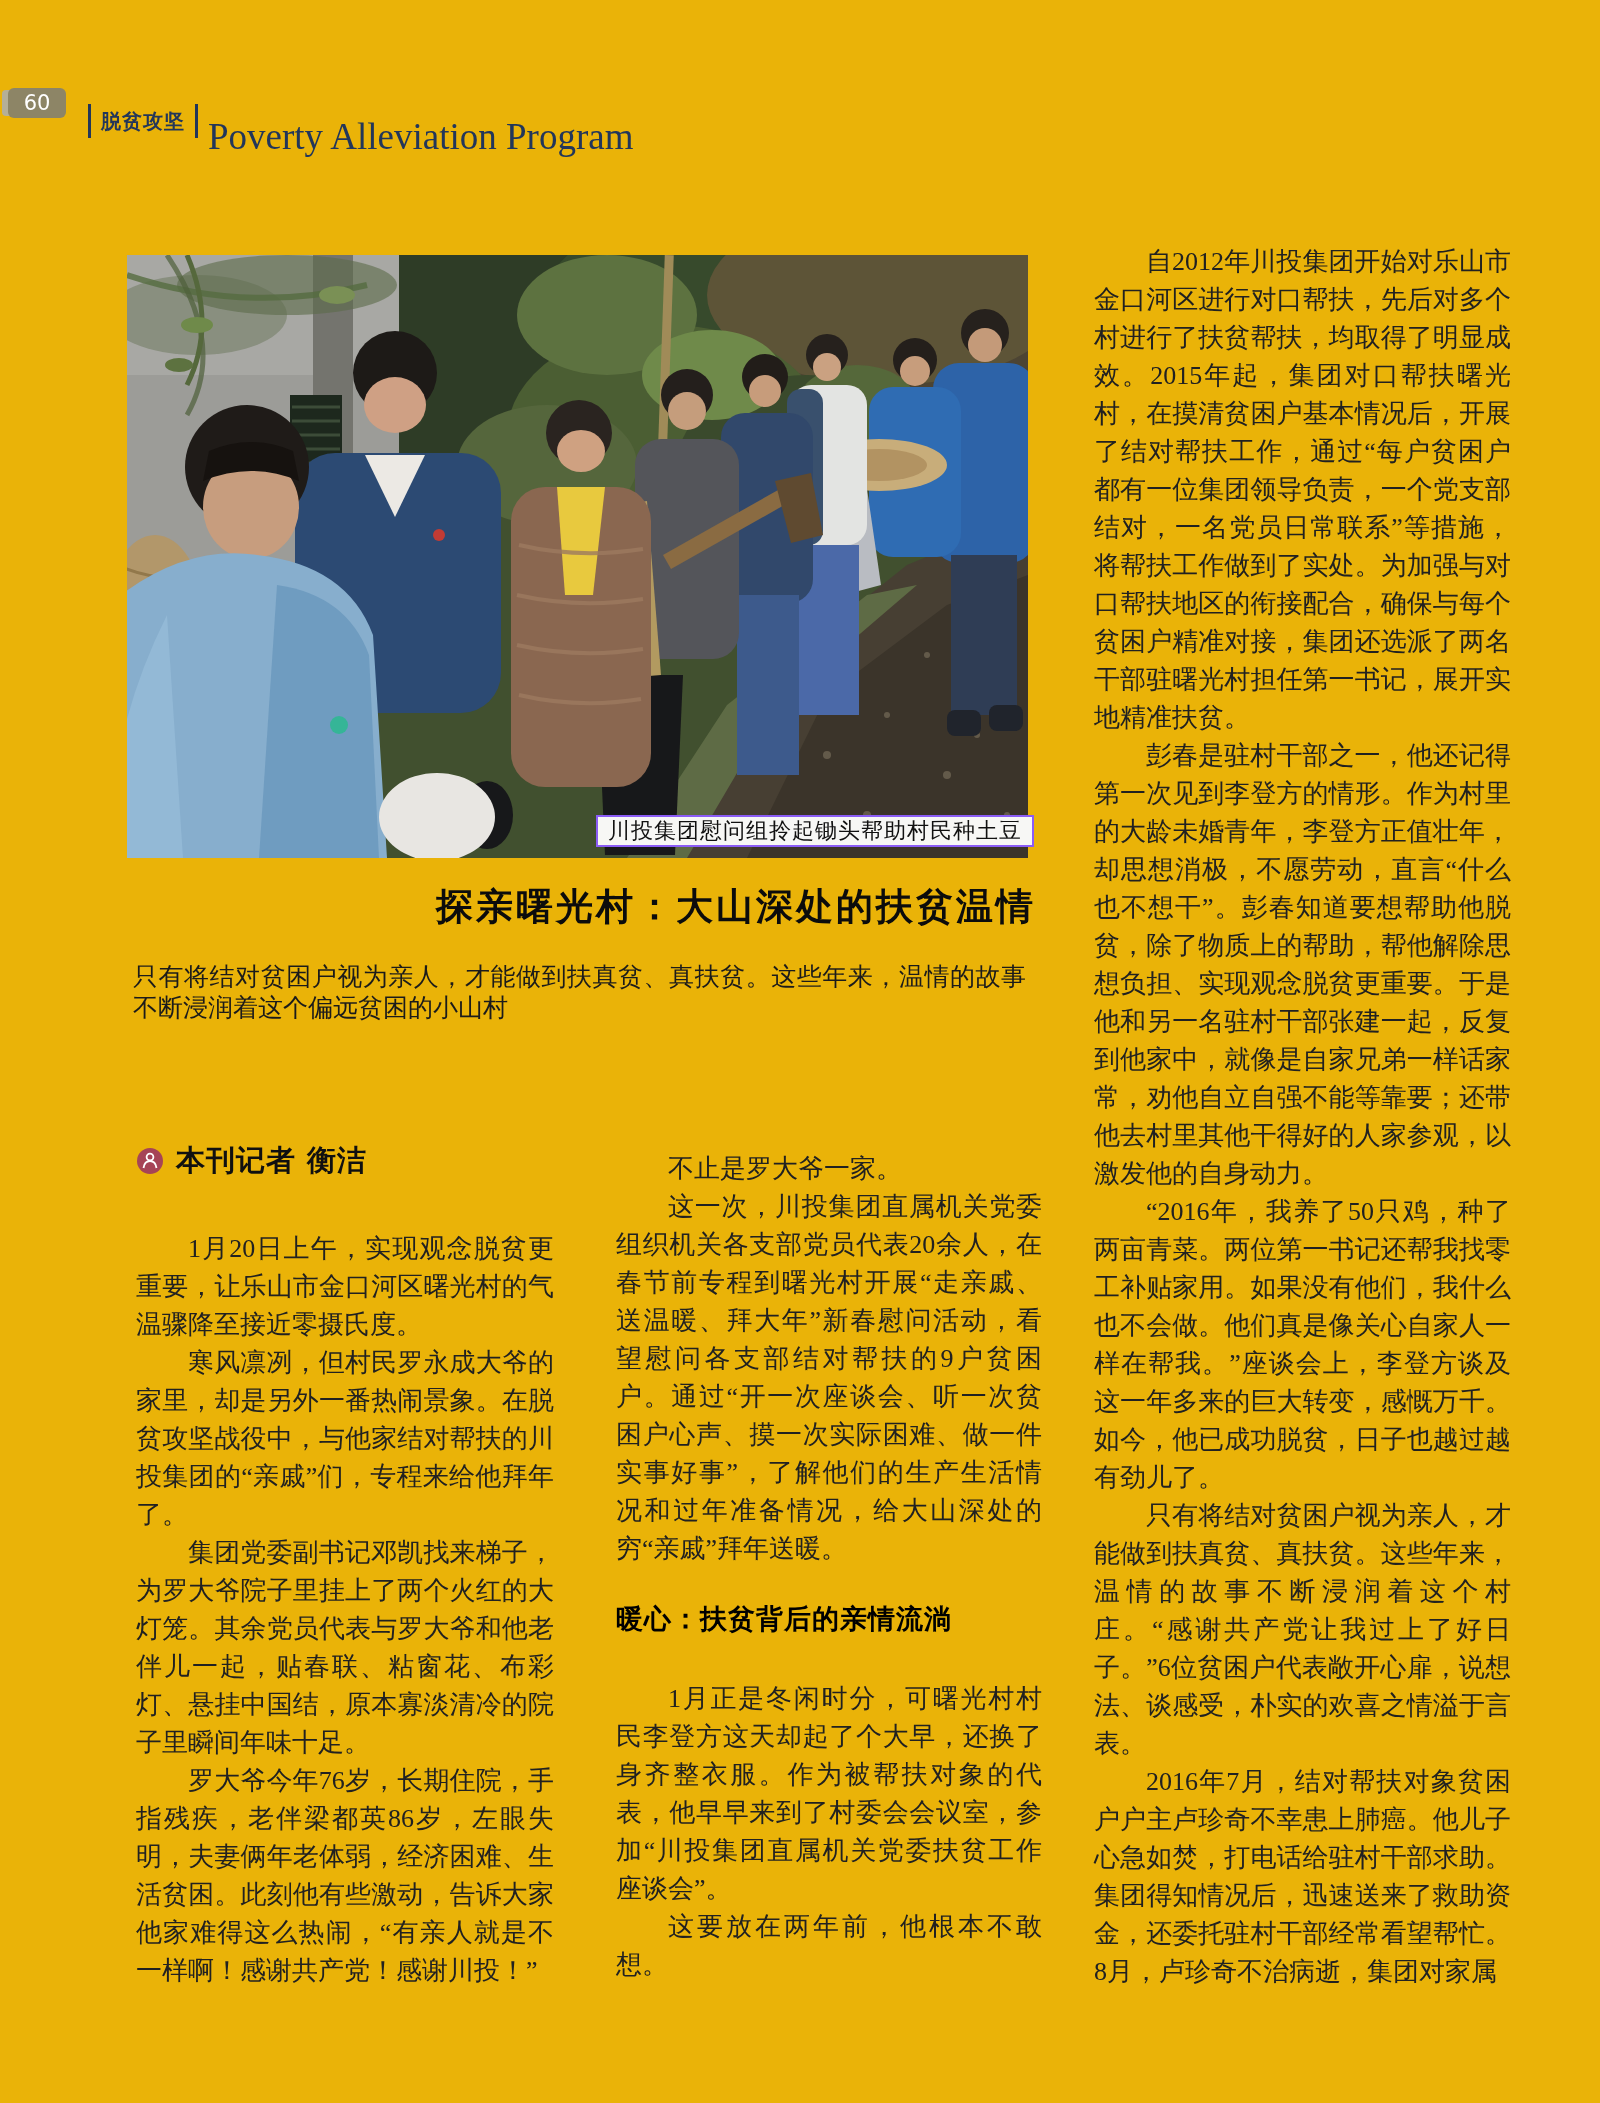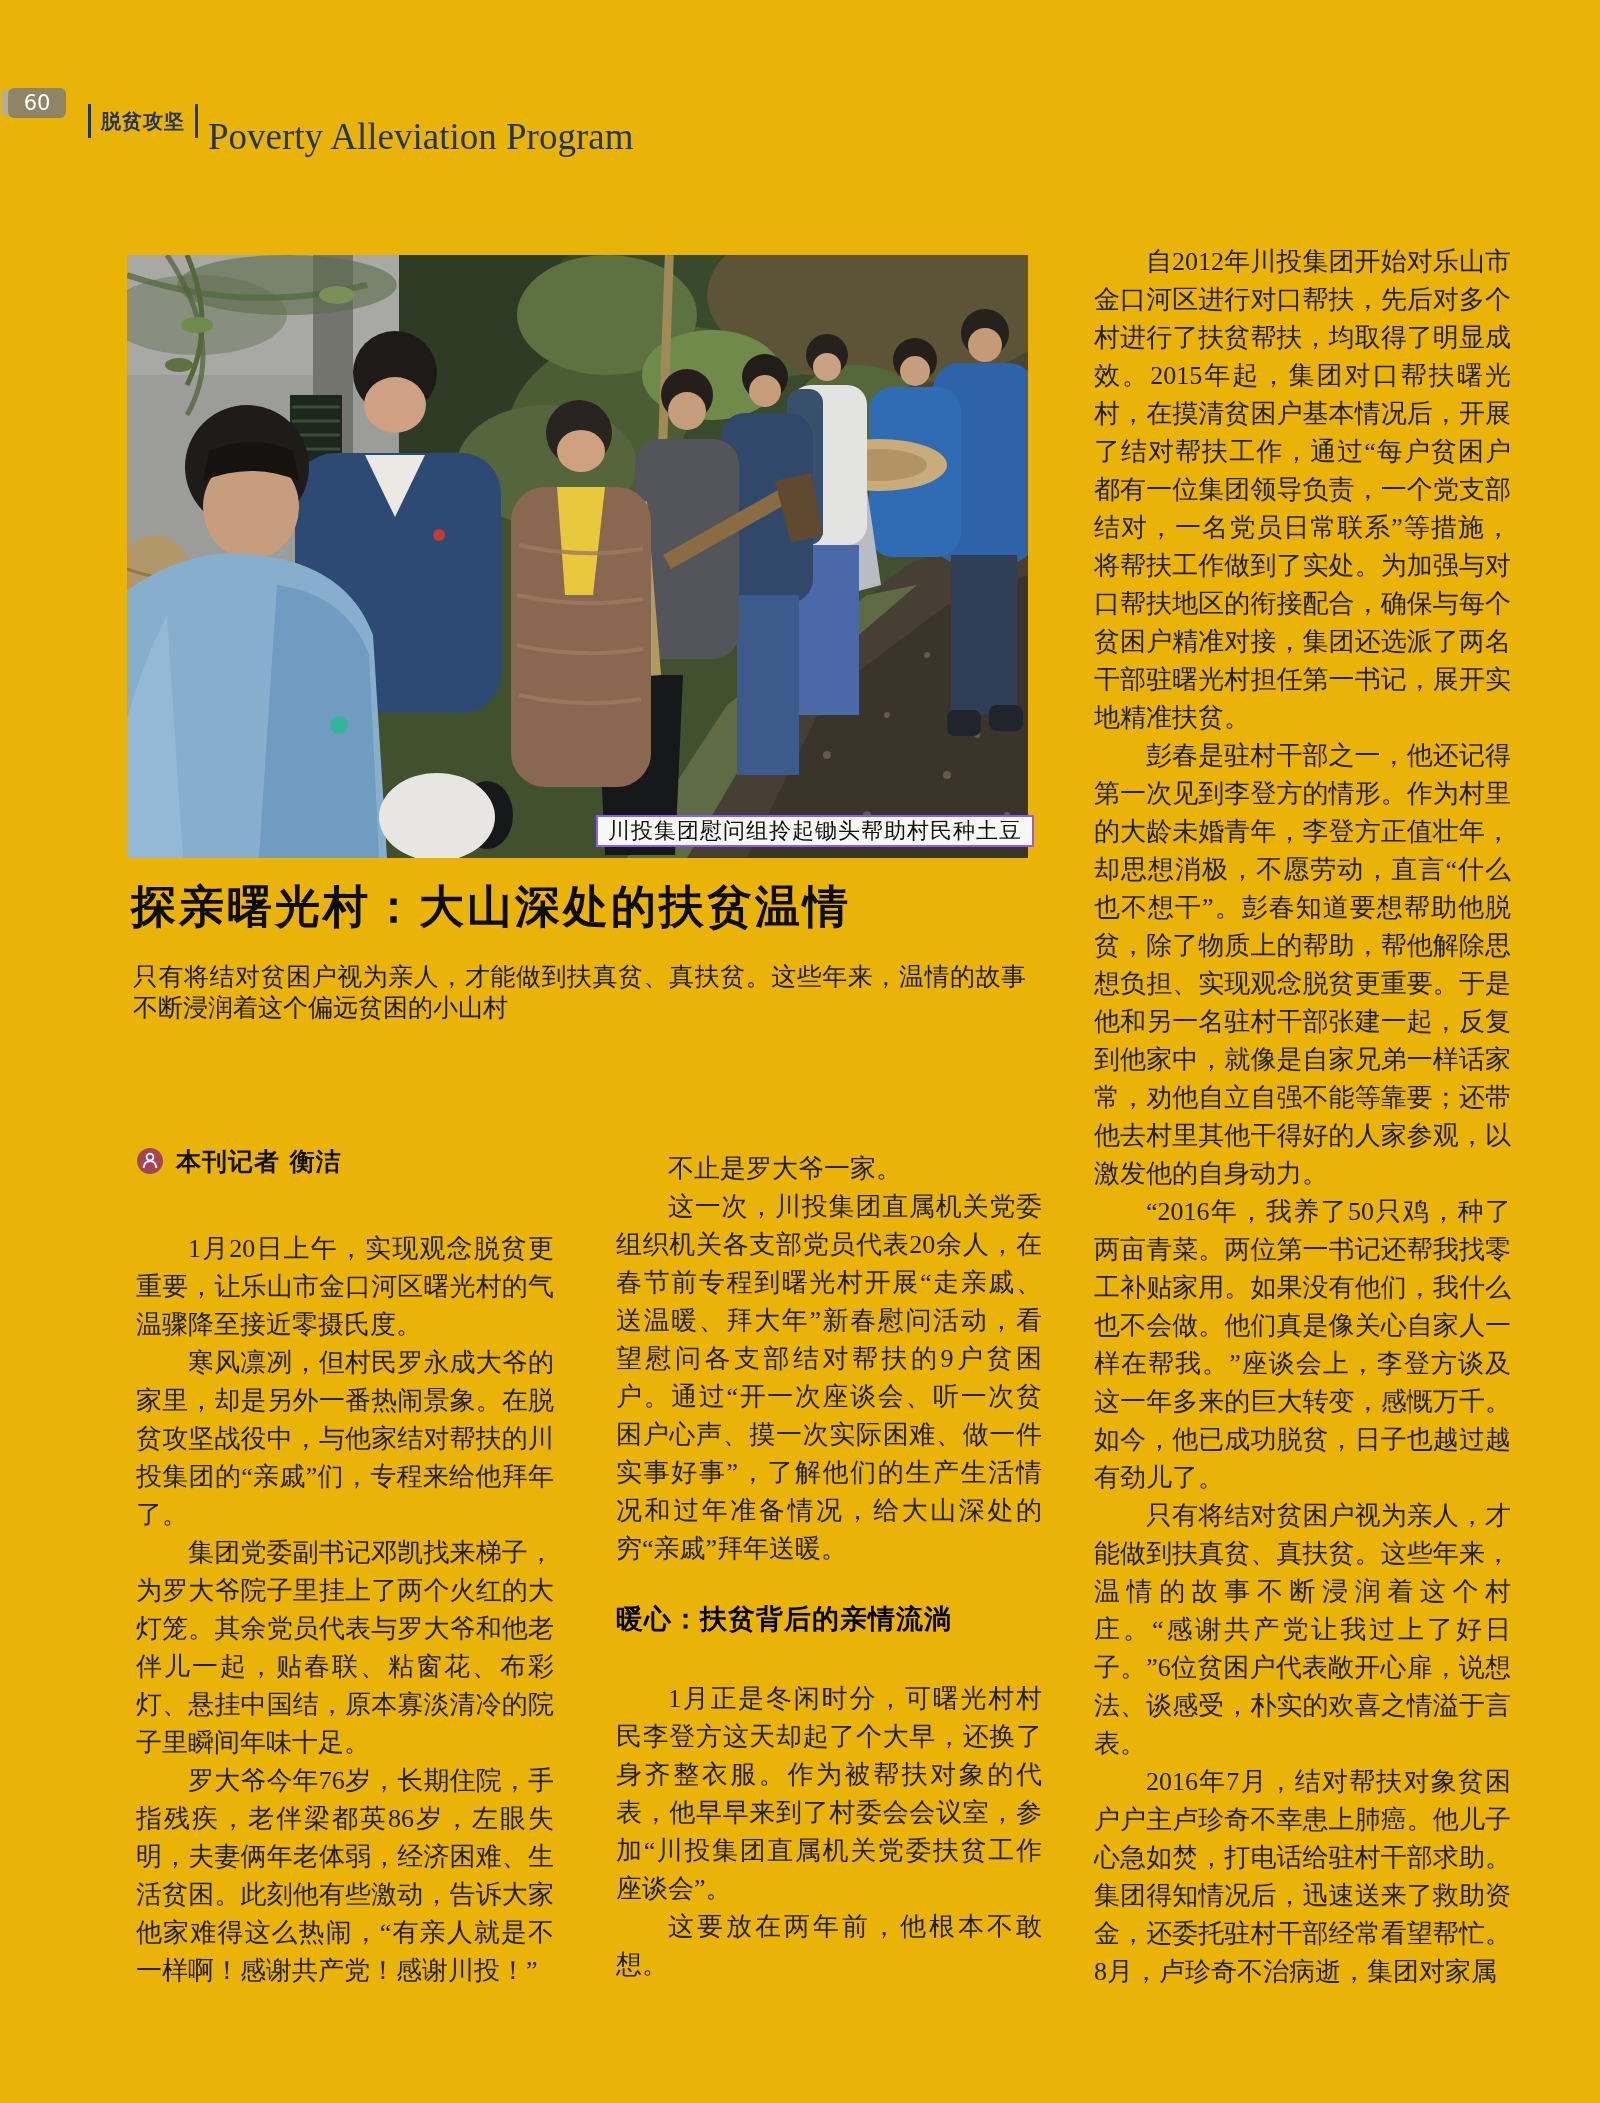--- a/index.html
+++ b/index.html
@@ -13,33 +13,33 @@
   .vbar{width:3px;height:34px;background:#22365a;}
   .section-cn{font-size:20px;font-weight:bold;color:#22365a;letter-spacing:1px;}
   .section-en{font-size:37px;color:#22365a;font-family:"Liberation Serif","DejaVu Serif",serif;margin-top:31px;}
   
   .photo{position:absolute;left:127px;top:255px;width:901px;height:603px;background:#44503a;}
   .photo svg{display:block;width:901px;height:603px;}
   .photo-caption{position:absolute;left:469px;top:560px;width:434px;height:28px;
       background:#f7f7f5;border:2px solid #8b5cf6;color:#111;font-size:22px;line-height:27px;
       text-align:center;letter-spacing:1px;white-space:nowrap;overflow:hidden;}
   
-  .headline{position:absolute;left:131px;top:876px;width:905px;font-size:45px;line-height:62px;
-      font-weight:800;color:#0c0c0c;letter-spacing:3px;white-space:nowrap;}
+  .headline{position:absolute;left:131px;top:876px;width:905px;font-size:37px;line-height:62px;
+      font-weight:800;color:#0c0c0c;letter-spacing:3px;white-space:nowrap;text-align:right;}
   .deck{position:absolute;left:133px;top:961px;width:893px;font-size:25px;line-height:31px;
       color:#1b1b1b;font-weight:500;text-align:justify;}
   
   .col{position:absolute;}
   .col p{margin:0;font-size:26px;line-height:38px;text-align:justify;text-indent:2em;
       color:#212121;font-family:"Liberation Serif","DejaVu Serif",serif;}
   .col1{left:136px;top:1146px;width:418px;}
   .col2{left:616px;top:1150px;width:426px;}
   .col3{left:1094px;top:243px;width:417px;}
   .byline{display:flex;align-items:center;gap:12px;height:30px;margin-bottom:54px;}
-  .byline-label{font-size:25px;font-weight:bold;color:#101010;letter-spacing:1px;}
+  .byline-label{font-size:29px;font-weight:bold;color:#101010;letter-spacing:1px;}
   .subhead{font-size:27px;line-height:38px;font-weight:bold;color:#000;margin:32px 0 42px 0;
       letter-spacing:1px;}
 </style>
 </head>
 <body>
 
 <div class="page">
 
   <div class="page-badge">60</div>
   <div class="section-row">

